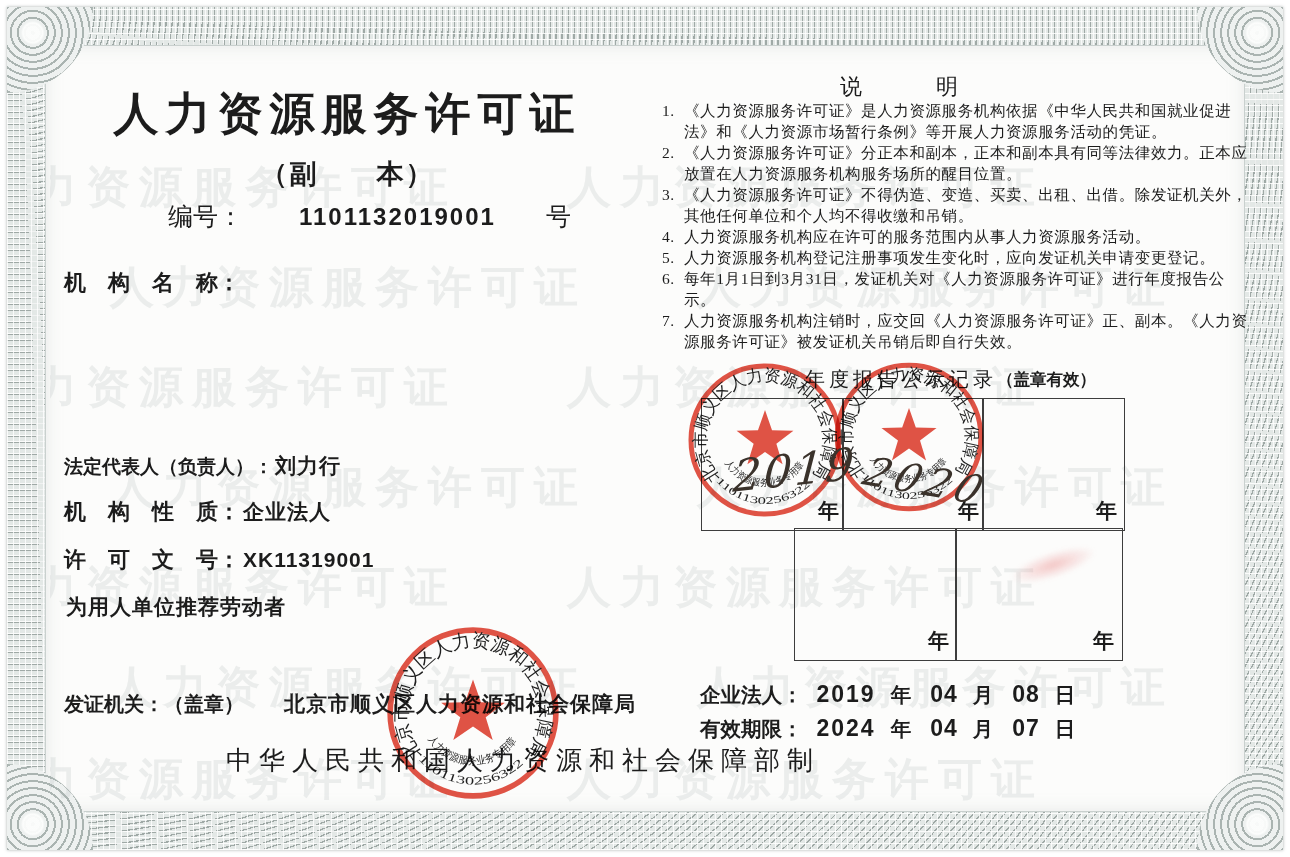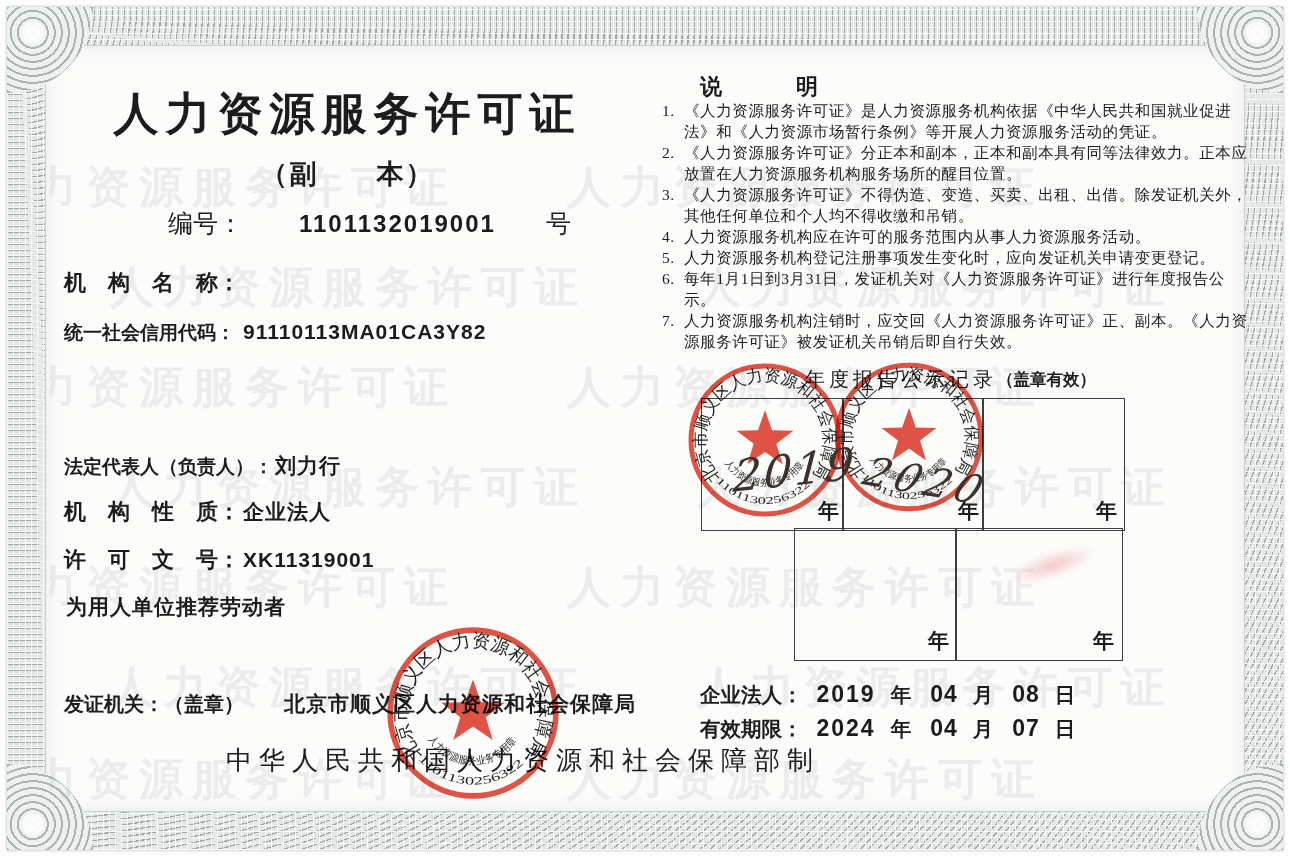--- a/index.html
+++ b/index.html
@@ -33,39 +33,39 @@
   .wm-row:nth-child(even){left:60px;}
   .wm1{top:108px}.wm2{top:208px}.wm3{top:308px}.wm4{top:408px}
   .wm5{top:508px}.wm6{top:608px}.wm7{top:700px}
   
   .content{position:absolute;inset:0;z-index:3;}
   .f-kai{font-family:"Liberation Serif",serif;}
   .title{position:absolute;left:95px;top:84px;width:505px;text-align:center;
     font-family:"Liberation Serif",serif;font-weight:bold;font-size:45px;letter-spacing:7px;}
   .subtitle{position:absolute;left:95px;top:156px;width:505px;text-align:center;
     font-size:27px;letter-spacing:2px;font-weight:bold;font-family:"Liberation Serif",serif;}
-  .serial{position:absolute;left:168px;top:207px;display:flex;align-items:baseline;}
+  .serial{position:absolute;left:168px;top:200px;display:flex;align-items:baseline;}
   .serial .s-label{font-size:25px;}
   .serial .s-value{font-family:"Liberation Sans",sans-serif;font-weight:bold;
     font-size:24px;letter-spacing:2px;margin-left:56px;}
   .serial .s-suffix{font-size:25px;margin-left:50px;}
   .field-row{position:absolute;left:64px;display:flex;align-items:baseline;}
   .flabel{font-family:"Liberation Sans",sans-serif;font-weight:bold;font-size:22px;
     display:inline-block;min-width:177px;letter-spacing:0;}
   .flabel.sm{font-size:19px;}
   .fvalue{font-family:"Liberation Sans",sans-serif;font-weight:bold;font-size:21px;
     letter-spacing:1px;margin-left:2px;}
   #fr1{top:268px}#fr2{top:320px}#fr3{top:370px}
   #fr4{top:452px}#fr5{top:497px}#fr6{top:545px}#fr7{top:593px}
   .issuer-row{position:absolute;left:64px;top:690px;display:flex;align-items:baseline;}
   .issuer-row .flabel{min-width:0;font-size:20px;}
   .issuer-row .fvalue{margin-left:40px;font-size:21px;}
   
-  .notes-head{position:absolute;left:700px;top:72px;width:400px;
-    font-size:22px;font-weight:bold;letter-spacing:2px;}
+  .notes-head{position:absolute;left:700px;top:72px;width:400px;text-align:center;
+    font-size:22px;font-weight:normal;letter-spacing:2px;}
   .notes{position:absolute;left:662px;top:100px;width:586px;font-size:15.5px;
     line-height:21px;letter-spacing:.6px;}
   .note{display:flex;}
   .note-num{flex:none;width:22px;}
   .note-text{flex:1;}
   
   .annual-title{position:absolute;left:805px;top:366px;display:flex;align-items:center;}
   .annual-title .at-main{font-size:20px;letter-spacing:4px;}
   .annual-title .at-note{font-family:"Liberation Sans",sans-serif;font-weight:bold;font-size:16.5px;}
   .trow{position:absolute;border:1.5px solid #3d3d3d;}
@@ -158,24 +158,20 @@
           <span class="note-text">每年1月1日到3月31日，发证机关对《人力资源服务许可证》进行年度报告公示。</span>
         </div>
       <div class="note">
           <span class="note-num">7.</span>
           <span class="note-text">人力资源服务机构注销时，应交回《人力资源服务许可证》正、副本。《人力资源服务许可证》被发证机关吊销后即自行失效。</span>
         </div>
     </div>
 
     <div class="field-row" id="fr1">
       <span class="flabel">机　构　名　称：</span>
-    </div>
-    <div class="field-row" id="fr2">
-      <span class="flabel sm">统一社会信用代码：</span>
-      <span class="fvalue">91110113MA01CA3Y82</span>
     </div>
     <div class="field-row" id="fr3">
     </div>
     <div class="field-row" id="fr4">
       <span class="flabel sm">法定代表人（负责人）：</span>
       <span class="fvalue">刘力行</span>
     </div>
     <div class="field-row" id="fr5">
       <span class="flabel">机　构　性　质：</span>
       <span class="fvalue">企业法人</span>

